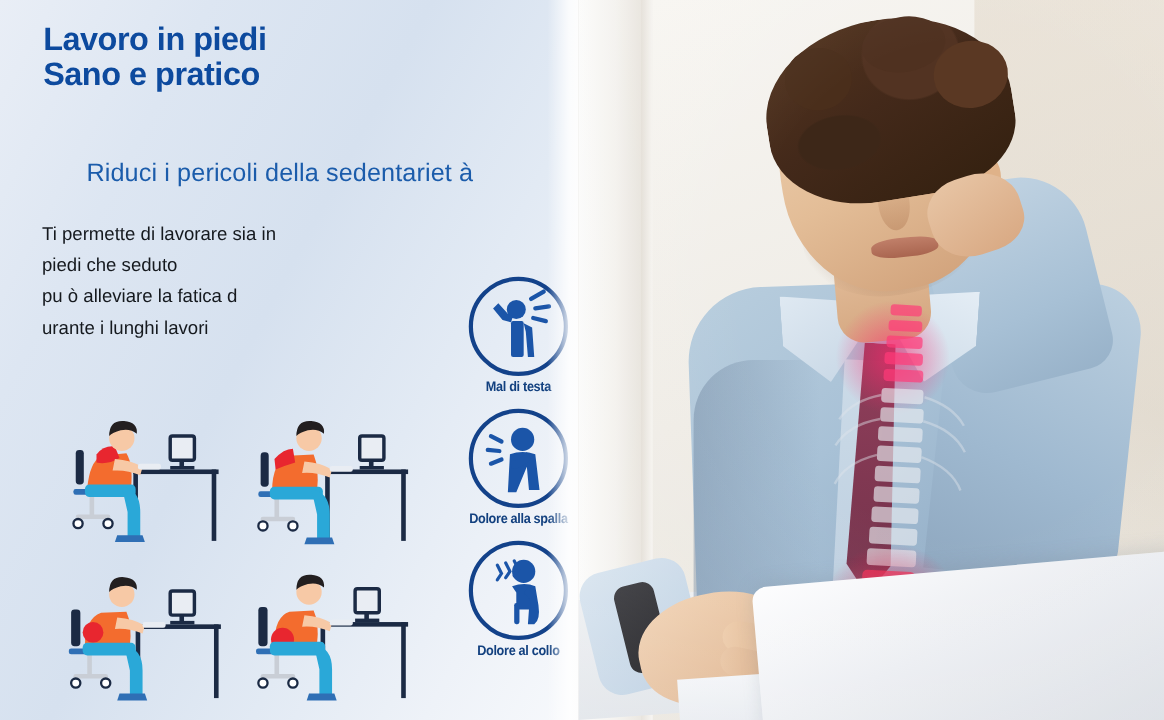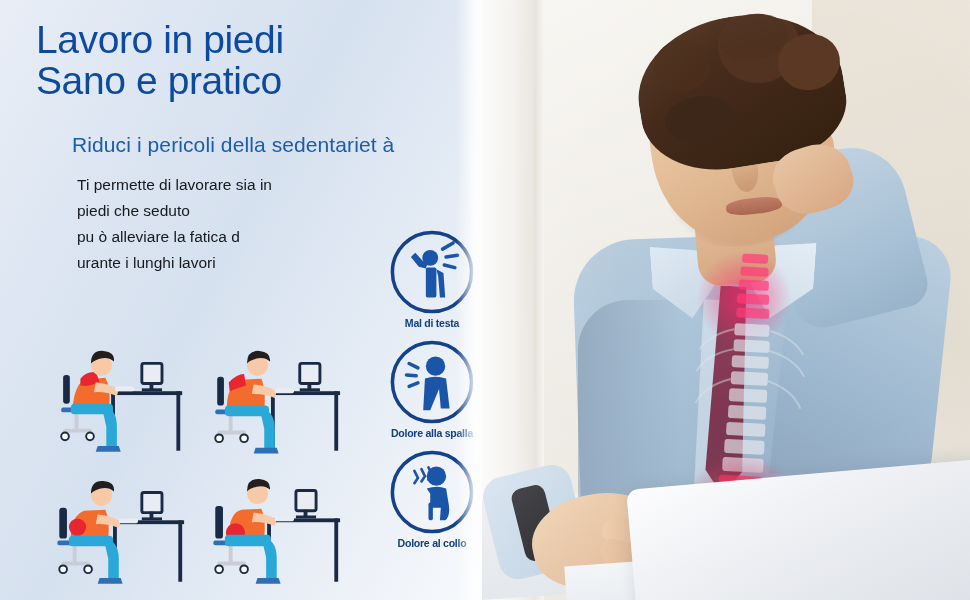--- a/index.html
+++ b/index.html
@@ -31,41 +31,40 @@
   #left-panel::after{
     content:"";
     position:absolute; right:0; top:0; width:26px; height:100%;
     background:linear-gradient(90deg, rgba(255,255,255,0) 0%, rgba(255,255,255,.85) 70%, #fdfdfd 100%);
   }
 
   
   #headline {
     position:absolute; left:36px; top:19px;
     color:#0d4a9e;
-    font-weight:normal;
-    font-size:39px;
+    font-weight:bold;
+    font-size:27px;
     line-height:1.06;
     letter-spacing:-0.4px;
     white-space:pre-line;
   }
   #subhead {
     position:absolute; left:34px; top:133px;
     color:#1b5cab;
     font-size:21px;
     font-weight:normal;
     letter-spacing:0.1px;
     margin-left:38px;
   }
   #body-copy {
-    position:absolute; left:35px; top:172px;
+    position:absolute; left:35px; top:183px;
     color:#15191e;
     font-size:15.5px;
     line-height:1.67;
     white-space:pre-line;
-    margin-left:42px;
   }
 
   
   #posture-grid {
     position:absolute; left:42px; top:333px;
     width:300px; height:258px;
     display:grid;
     grid-template-columns:1fr 1fr;
     grid-template-rows:1fr 1fr;
     gap:4px 12px;

